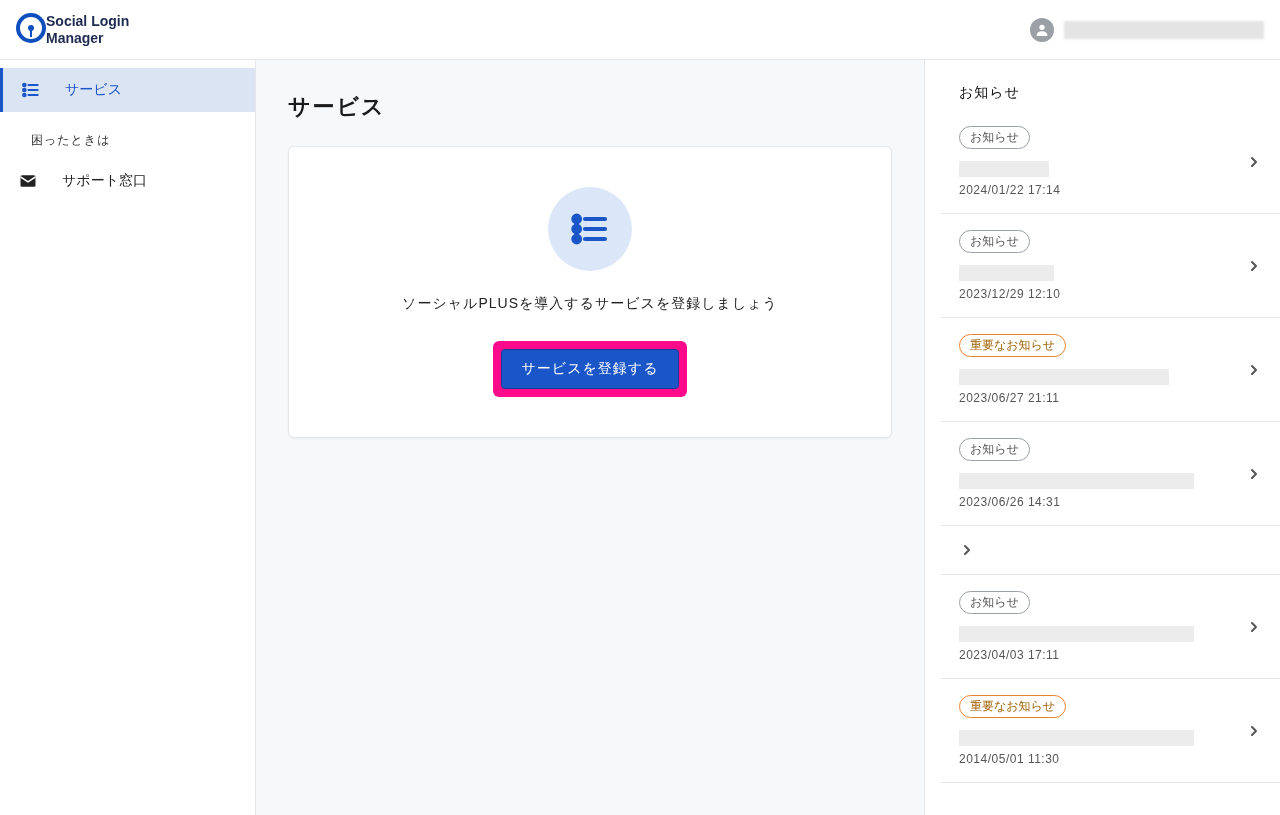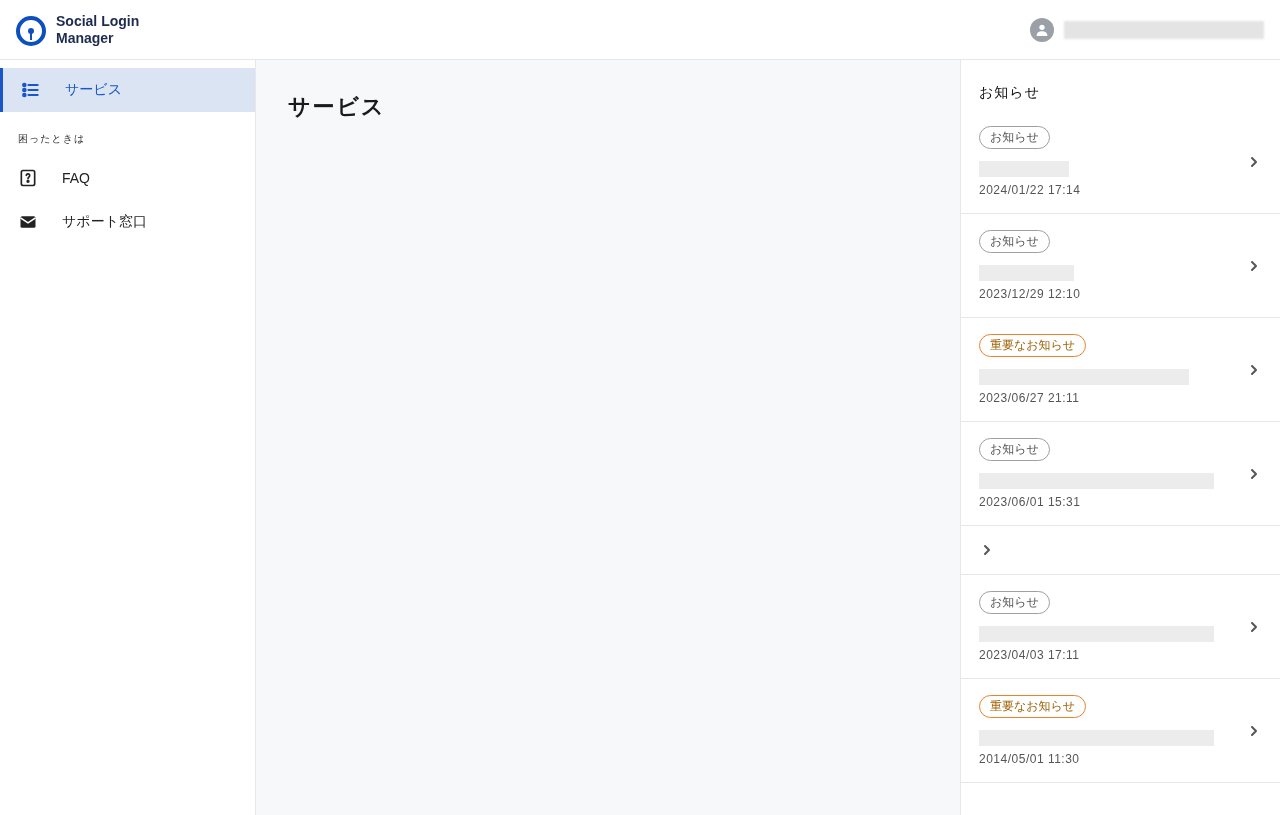--- a/index.html
+++ b/index.html
@@ -15,21 +15,21 @@
     
     .header {
       height: 60px;
       display: flex;
       align-items: center;
       justify-content: space-between;
       padding: 0 16px;
       border-bottom: 1px solid #e5e7eb;
       background: #fff;
     }
-    .logo-area { display: flex; align-items: flex-end; gap: 10px; }
+    .logo-area { display: flex; align-items: flex-start; }
     .logo-circle {
       width: 30px; height: 30px; border-radius: 50%;
       border: 4px solid #0d4fbf; display: flex; align-items: center; justify-content: center;
     }
     .logo-circle .inner { width: 6px; height: 6px; background:#0d4fbf; border-radius:50%; position:relative; }
     .logo-circle .inner::after{content:"";position:absolute;left:2px;top:4px;width:2px;height:8px;background:#0d4fbf;}
     .logo-text { font-weight:700; font-size:14px; line-height:1.15; color:#1e2b50; }
 
     .header-right { display:flex; align-items:center; gap:10px; }
     .avatar-circle { width:24px; height:24px; border-radius:50%; background:#9aa0a6; display:flex; align-items:center; justify-content:center; color:#fff; }
@@ -39,21 +39,21 @@
     .app-body { display:flex; height:calc(815px - 60px); }
 
     
     .sidebar { width:256px; border-right:1px solid #e5e7eb; background:#fff; padding-top:8px; }
     .side-item {
       display:flex; align-items:center; gap:24px;
       padding:12px 18px; font-size:14px; color:#222; cursor:pointer;
     }
     .side-item.active { background:#dbe4f3; color:#1a56c7; border-left:3px solid #1a56c7; }
     .side-item .icon { width:20px; height:20px; display:flex; align-items:center; justify-content:center; color:inherit; }
-    .side-section-title { padding:20px 18px 10px; font-size:10px; color:#333; letter-spacing:1px; }
+    .side-section-title { padding:20px 31px 10px; font-size:12px; color:#333; letter-spacing:1px; }
 
     
     .main { flex:1; background:#f7f8fa; padding:32px; overflow:auto; }
     .page-title { font-size:22px; font-weight:700; margin-bottom:24px; letter-spacing:2px; }
     .card {
       background:#fff; border:1px solid #e5e7eb; border-radius:6px;
       padding:40px 24px; text-align:center; box-shadow:0 1px 2px rgba(0,0,0,.05);
     }
     .card-icon {
       width:84px; height:84px; border-radius:50%; background:#dbe7f8;
@@ -61,21 +61,21 @@
     }
     .card-icon svg { color:#1a56c7; }
     .card-msg { font-size:14px; letter-spacing:1px; color:#222; margin-bottom:28px; }
     .highlight-box { display:inline-block; padding:8px; background:#ff0a8a; border-radius:6px; }
     .primary-btn {
       background:#1a56c7; color:#fff; border:1px solid #0d3f9a; border-radius:4px;
       padding:10px 20px; font-size:14px; letter-spacing:1px; cursor:pointer;
     }
 
     
-    .right-panel { width:320px; border-left:1px solid #e5e7eb; background:#fff; overflow:auto; }
+    .right-panel { width:356px; border-left:1px solid #e5e7eb; background:#fff; overflow:auto;padding-left:16px; }
     .panel-header { padding:24px 18px 8px; font-size:14px; color:#111; letter-spacing:1px; }
     .notice-list { }
     .notice-item {
       border-bottom:1px solid #e5e7eb; padding:16px 18px;
       display:flex; align-items:center; gap:8px; cursor:pointer; position:relative;
     }
     .notice-body { flex:1; min-width:0; }
     .badge {
       display:inline-block; padding:2px 10px; border-radius:999px;
       font-size:12px; border:1px solid #9aa0a6; color:#555; margin-bottom:8px;
@@ -125,45 +125,51 @@
             <circle cx="4" cy="18" r="1.5" fill="currentColor"></circle>
             <line x1="9" y1="18" x2="20" y2="18"></line>
           </svg>
       </span>
       <span>サービス</span>
     </div>
 
     <div class="side-section-title">困ったときは</div>
 
 
-    <div class="side-item">
-      <span class="icon">
-        <svg width="20" height="20" viewBox="0 0 24 24" fill="none" stroke="currentColor" stroke-width="2">
-            <rect x="4" y="3" width="16" height="18" rx="2"></rect>
-            <path d="M10 9a2 2 0 114 0c0 2-2 2-2 4" stroke-linecap="round"></path>
-            <circle cx="12" cy="16" r="1" fill="currentColor"></circle>
-          </svg>
-      </span>
-      <span>FAQ</span>
-    </div>
 
     <div class="side-item">
       <span class="icon">
         <svg width="20" height="20" viewBox="0 0 24 24" fill="currentColor">
             <rect x="3" y="5" width="18" height="14" rx="2"></rect>
             <path d="M3 7l9 6 9-6" fill="none" stroke="#fff" stroke-width="2"></path>
           </svg>
       </span>
       <span>サポート窓口</span>
     </div>
   </aside>
 
   <main class="main">
     <h1 class="page-title">サービス</h1>
 
+    <div class="card">
+      <div class="card-icon">
+        <svg width="40" height="40" viewBox="0 0 24 24" fill="none" stroke="currentColor" stroke-width="2.5" stroke-linecap="round">
+            <circle cx="4" cy="6" r="2" fill="currentColor"></circle>
+            <line x1="9" y1="6" x2="21" y2="6"></line>
+            <circle cx="4" cy="12" r="2" fill="currentColor"></circle>
+            <line x1="9" y1="12" x2="21" y2="12"></line>
+            <circle cx="4" cy="18" r="2" fill="currentColor"></circle>
+            <line x1="9" y1="18" x2="21" y2="18"></line>
+          </svg>
+      </div>
+      <p class="card-msg">ソーシャルPLUSを導入するサービスを登録しましょう</p>
+      <div class="highlight-box">
+        <button class="primary-btn">サービスを登録する</button>
+      </div>
+    </div>
   </main>
 
   <aside class="right-panel">
     <div class="panel-header">お知らせ</div>
     <div class="notice-list" id="notice-list">
         <div class="notice-item">
           <div class="notice-body"><span class="badge">お知らせ</span><div class="notice-title-blur" style="width: 90px;"></div><div class="notice-date">2024/01/22 17:14</div></div>
           <span class="chev">
             <svg width="16" height="16" viewBox="0 0 24 24" fill="none" stroke="currentColor" stroke-width="3" stroke-linecap="round" stroke-linejoin="round">
               <polyline points="9 6 15 12 9 18"></polyline>
@@ -180,21 +186,21 @@
         </div>
         <div class="notice-item">
           <div class="notice-body"><span class="badge important">重要なお知らせ</span><div class="notice-title-blur" style="width: 210px;"></div><div class="notice-date">2023/06/27 21:11</div></div>
           <span class="chev">
             <svg width="16" height="16" viewBox="0 0 24 24" fill="none" stroke="currentColor" stroke-width="3" stroke-linecap="round" stroke-linejoin="round">
               <polyline points="9 6 15 12 9 18"></polyline>
             </svg>
           </span>
         </div>
         <div class="notice-item">
-          <div class="notice-body"><span class="badge">お知らせ</span><div class="notice-title-blur" style="width: 235px;"></div><div class="notice-date">2023/06/01 15:31</div></div>
+          <div class="notice-body"><span class="badge">お知らせ</span><div class="notice-title-blur" style="width: 235px;"></div><div class="notice-date">2023/06/26 14:31</div></div>
           <span class="chev">
             <svg width="16" height="16" viewBox="0 0 24 24" fill="none" stroke="currentColor" stroke-width="3" stroke-linecap="round" stroke-linejoin="round">
               <polyline points="9 6 15 12 9 18"></polyline>
             </svg>
           </span>
         </div>
         <div class="notice-item">
           <span class="chev">
             <svg width="16" height="16" viewBox="0 0 24 24" fill="none" stroke="currentColor" stroke-width="3" stroke-linecap="round" stroke-linejoin="round">
               <polyline points="9 6 15 12 9 18"></polyline>

